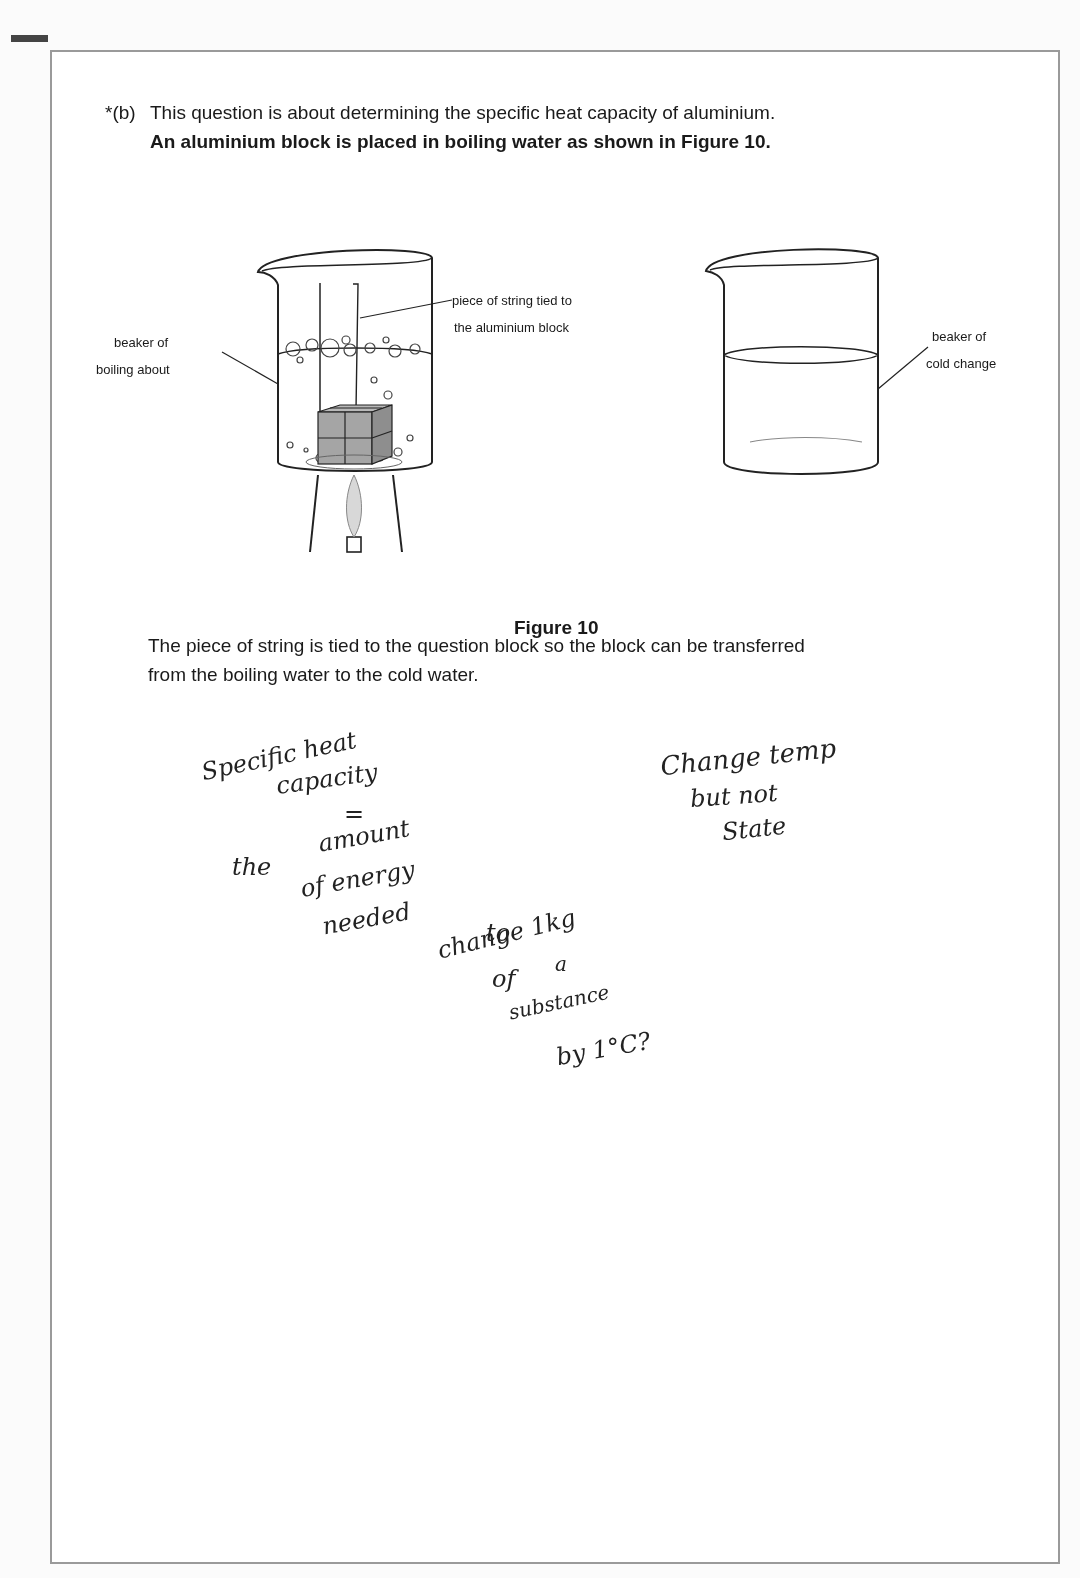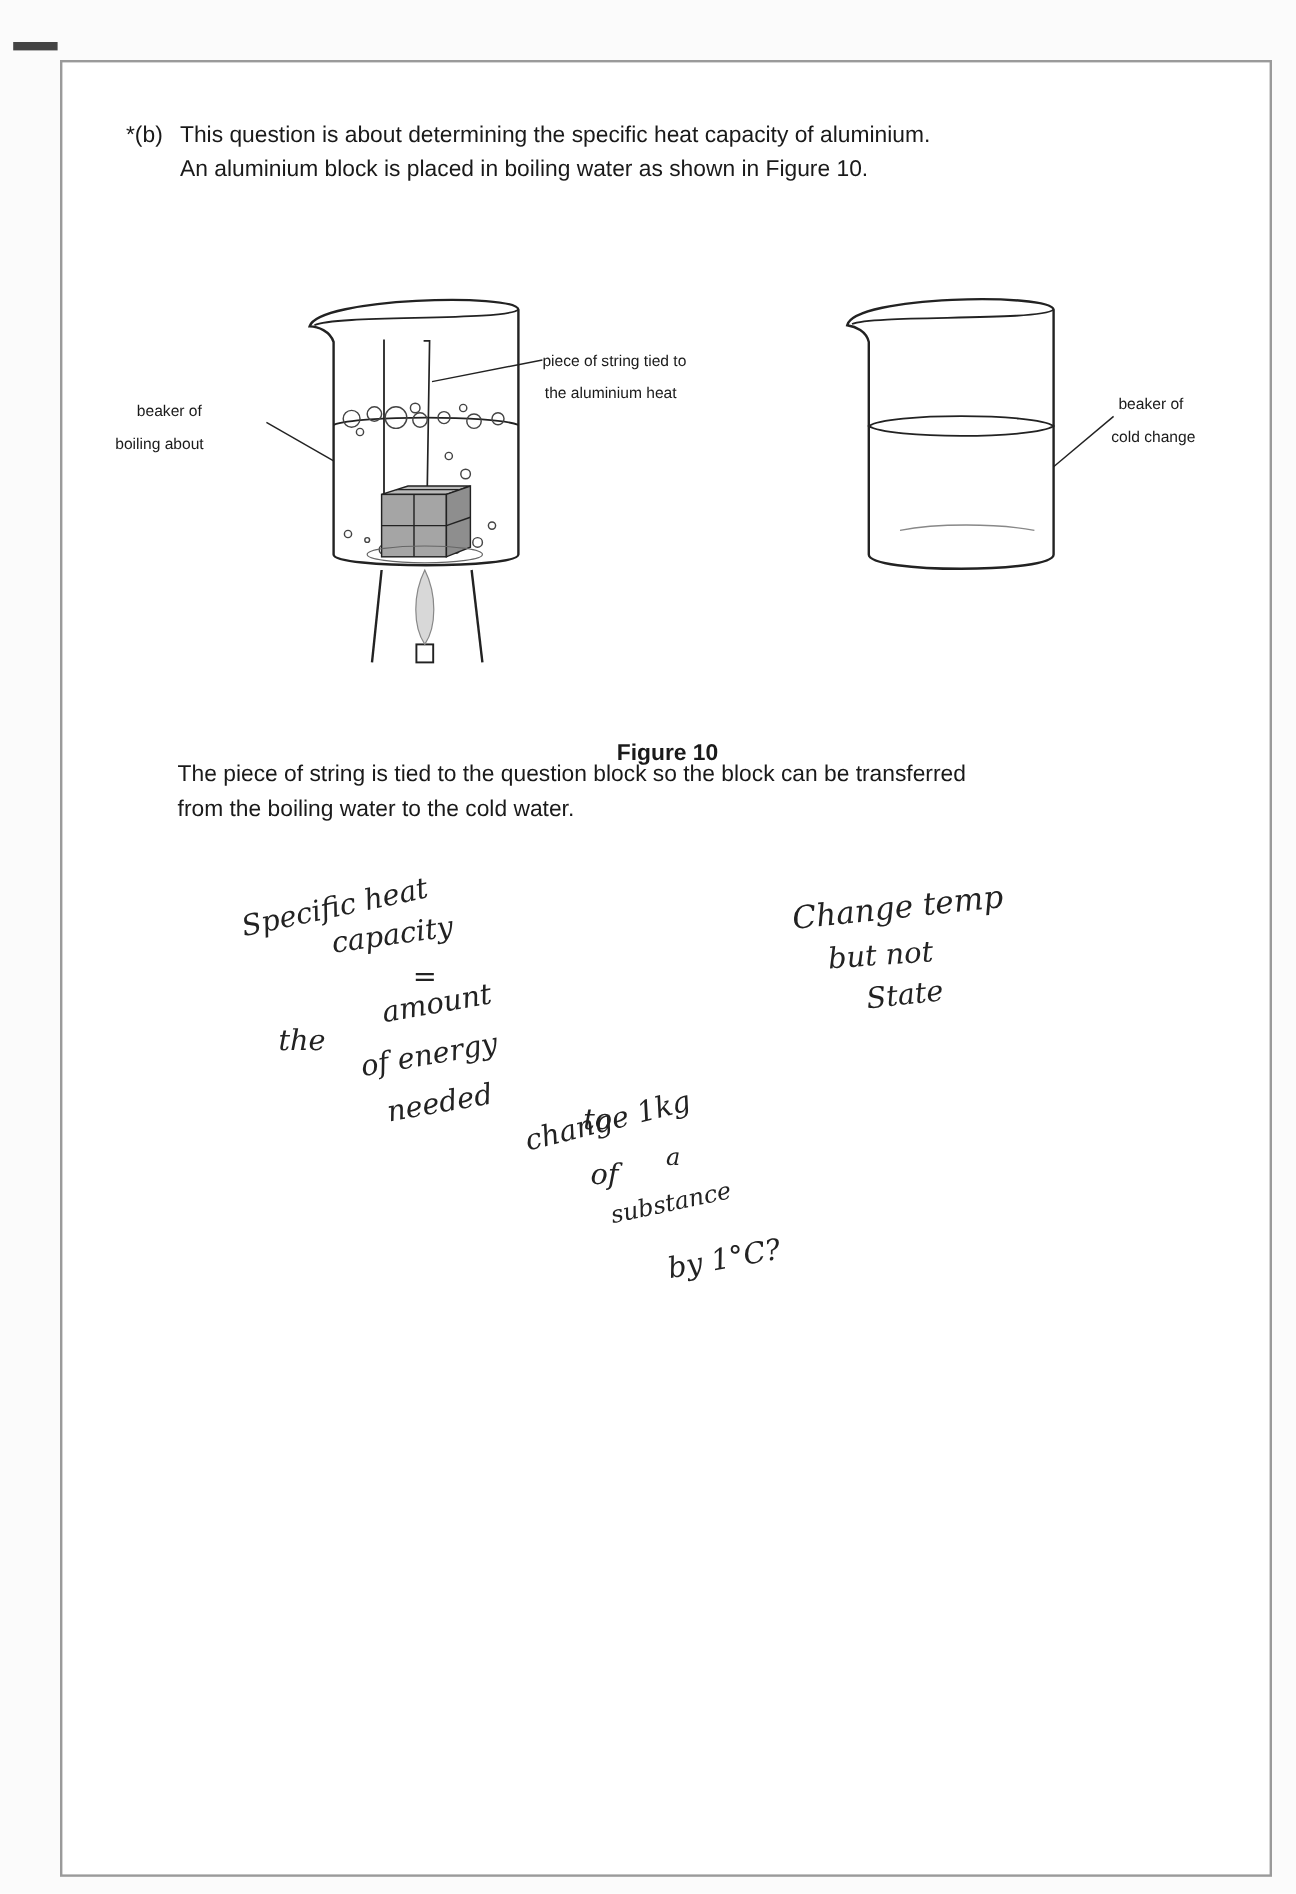--- a/index.html
+++ b/index.html
@@ -22,21 +22,21 @@
     svg { position:absolute; overflow:visible; }
   </style>
 </head>
 <body>
 
 <div class="corner-mark"></div>
 <div class="frame"></div>
 
 <div class="q-line" style="left:105px;top:102px;">*(b)</div>
 <div class="q-line" style="left:150px;top:102px;">This question is about determining the specific heat capacity of aluminium.</div>
-<div class="q-line" style="left:150px;top:131px;">An aluminium block is placed in boiling water as shown in Figure 10.</div>
+<div class="q-line" style="left:150px;top:131px;font-weight:bold;">An aluminium block is placed in boiling water as shown in Figure 10.</div>
 
 <svg style="left:0;top:0;" width="1080" height="600">
 
   <line x1="318" y1="475" x2="310" y2="552" stroke="#222" stroke-width="2"></line>
   <line x1="393" y1="475" x2="402" y2="552" stroke="#222" stroke-width="2"></line>
 
   <rect x="347" y="537" width="14" height="15" fill="none" stroke="#222" stroke-width="1.6"></rect>
   <path d="M354 475 C344 495 344 522 354 537 C364 522 364 495 354 475 Z" fill="#d8d8d8" stroke="#888" stroke-width="1"></path>
 
   <path d="M258 272 C265 248 430 244 432 258 L432 462 C432 474 278 474 278 462 L278 285 C275 276 265 272 258 272 Z" fill="none" stroke="#222" stroke-width="2"></path>
@@ -86,21 +86,21 @@
   <path d="M706 271 C712 246 876 244 878 258 L878 462 C878 478 724 478 724 462 L724 285 C722 276 713 272 706 271 Z" fill="none" stroke="#222" stroke-width="2"></path>
   <path d="M710 270 C728 262 866 268 878 258" fill="none" stroke="#222" stroke-width="1.5"></path>
   <path d="M724 355 C740 344 862 344 878 355 C862 366 740 366 724 355 Z" fill="none" stroke="#222" stroke-width="1.5"></path>
   <path d="M750 442 C780 436 830 436 862 442" fill="none" stroke="#888" stroke-width="1.2"></path>
   <line x1="878" y1="389" x2="928" y2="347" stroke="#222" stroke-width="1.2"></line>
 </svg>
 
 <div class="label" style="left:114px;top:330px;">beaker of</div>
 <div class="label" style="left:96px;top:357px;">boiling about</div>
 <div class="label" style="left:452px;top:288px;">piece of string tied to</div>
-<div class="label" style="left:454px;top:315px;">the aluminium heat</div>
+<div class="label" style="left:454px;top:315px;">the aluminium block</div>
 <div class="label" style="left:932px;top:324px;">beaker of</div>
 <div class="label" style="left:926px;top:351px;">cold change</div>
 
 <div class="caption" style="left:514px;top:581px;">Figure 10</div>
 
 <div class="q-line" style="left:148px;top:635px;">The piece of string is tied to the question block so the block can be transferred</div>
 <div class="q-line" style="left:148px;top:664px;">from the boiling water to the cold water.</div>
 
 <div class="hand" style="left:200px;top:742px;transform:rotate(-12deg);">Specific heat</div>
 <div class="hand" style="left:276px;top:765px;transform:rotate(-8deg);">capacity</div>

